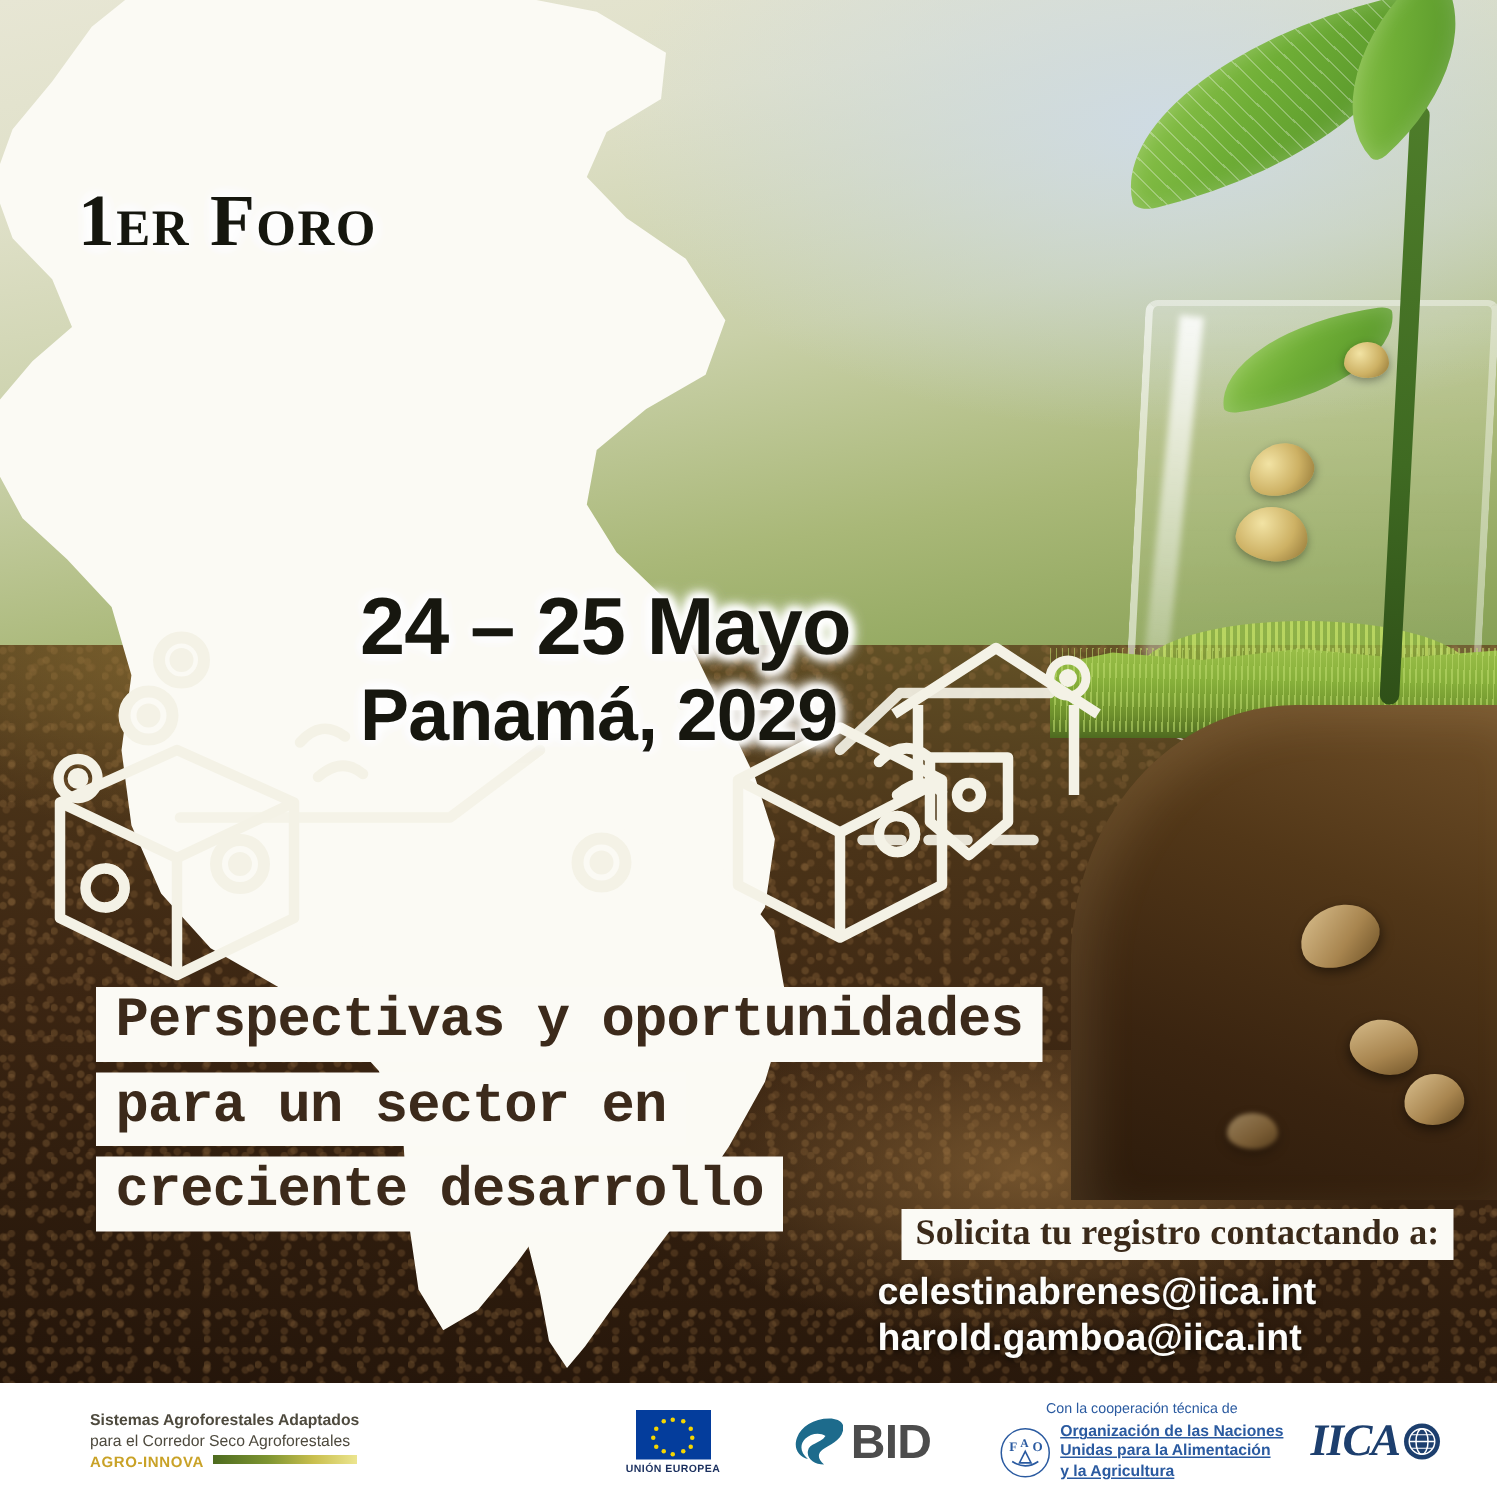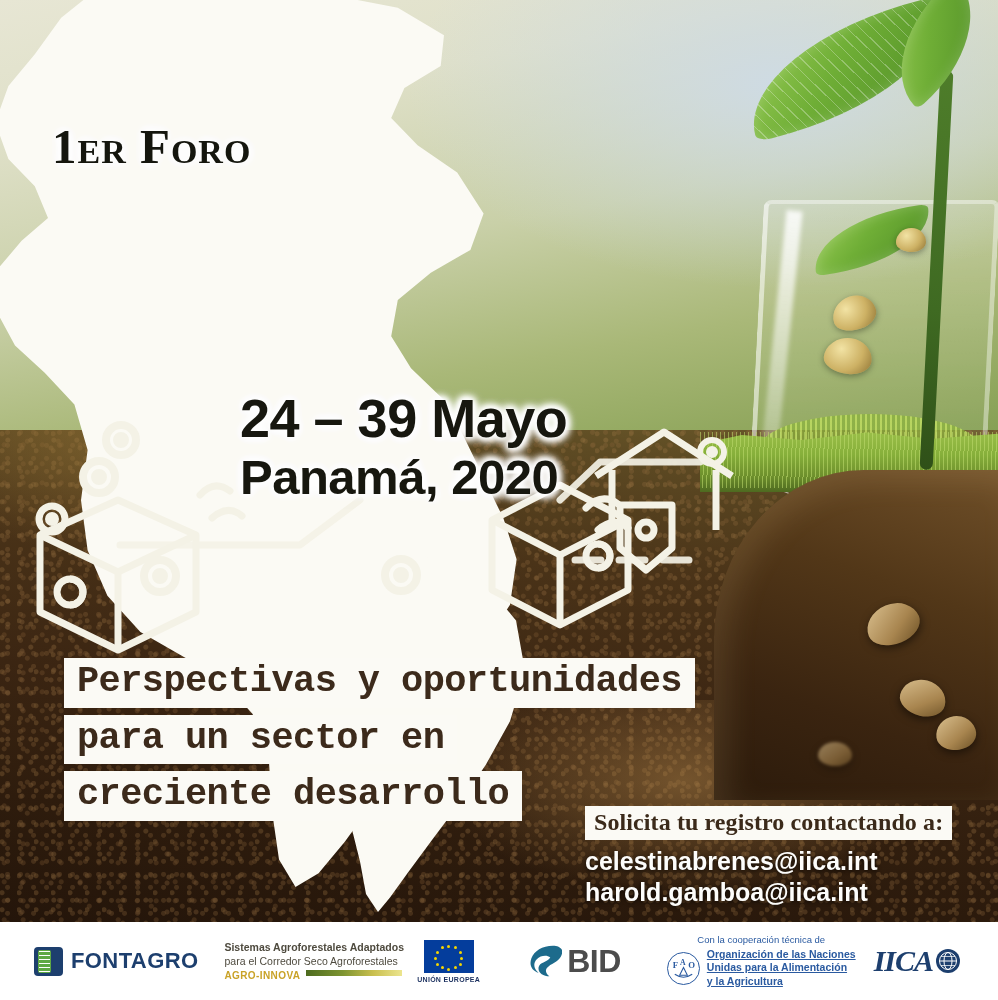--- a/index.html
+++ b/index.html
@@ -435,45 +435,41 @@
         <path d="M 586 508 q 16 -16 32 -4"></path>
         <path d="M 598 530 q 16 -14 30 -2"></path>
       </g>
     </svg>
   </div>
 
   <div class="kicker">1er Foro</div>
 
 
   <div class="date-wrap">
-    <div class="date-line date-1">24 – 39 Mayo</div>
-    <div class="date-line date-2">Panamá, 2020</div>
+    <div class="date-line date-1">24 – 25 Mayo</div>
+    <div class="date-line date-2">Panamá, 2029</div>
   </div>
 
   <div class="tagline">
     <div><span class="tag-line">Perspectivas y oportunidades</span></div>
     <div><span class="tag-line">para un sector en</span></div>
     <div><span class="tag-line">creciente desarrollo</span></div>
   </div>
 
   <div class="contact">
-    <div style="text-align:left;">
+    <div style="text-align:center;">
       <span class="contact-head">Solicita tu registro contactando a:</span>
     </div>
     <div class="contact-mail">celestinabrenes@iica.int</div>
     <div class="contact-mail" style="margin-top:0;">harold.gamboa@iica.int</div>
   </div>
 
   <div class="footer">
     <div class="footer-inner">
 
-      <div class="logo-block fontagro">
-        <div class="fontagro-mark"></div>
-        <div class="fontagro-text">FONTAGRO</div>
-      </div>
 
       <div class="agroinnova">
         <div class="ai-l1">Sistemas Agroforestales Adaptados</div>
         <div class="ai-l2">para el Corredor Seco Agroforestales</div>
         <div class="ai-row">
           <div class="ai-brand">AGRO-INNOVA</div>
           <div class="ai-bar"></div>
         </div>
       </div>
 

